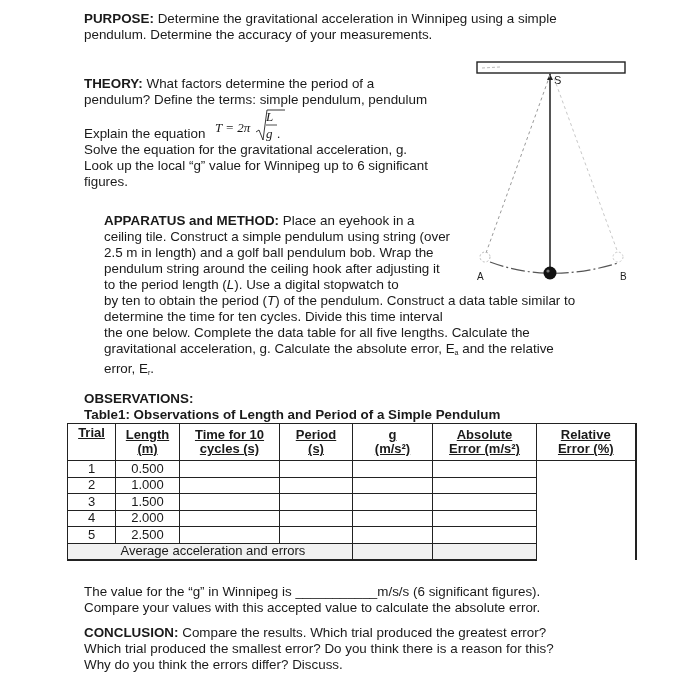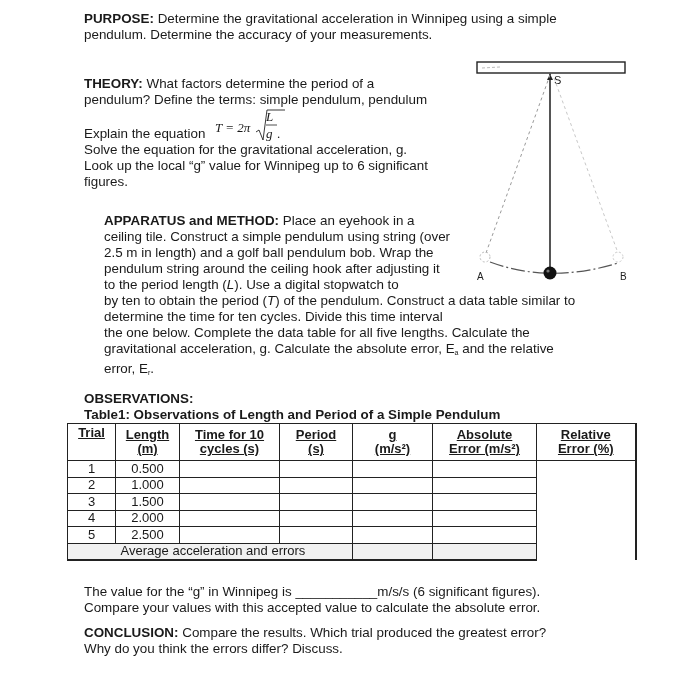--- a/index.html
+++ b/index.html
@@ -182,14 +182,15 @@
   </tbody>
 </table>
 
 <div class="abs after-table">
   <span class="line"><span>The value for the “g” in Winnipeg is </span><span>___________</span><span>m/s/s  (6 significant figures).</span></span>
   <span class="line">Compare your values with this accepted value to calculate the absolute error.</span>
 </div>
 
 <div class="abs conclusion">
   <span class="line"><b>CONCLUSION:</b><span> Compare the results. Which trial produced the greatest error?</span></span>
+  <span class="line">Which trial produced the smallest error? Do you think there is a reason for this?</span>
   <span class="line">Why do you think the errors differ? Discuss.</span>
 </div>
 
 </body></html>

